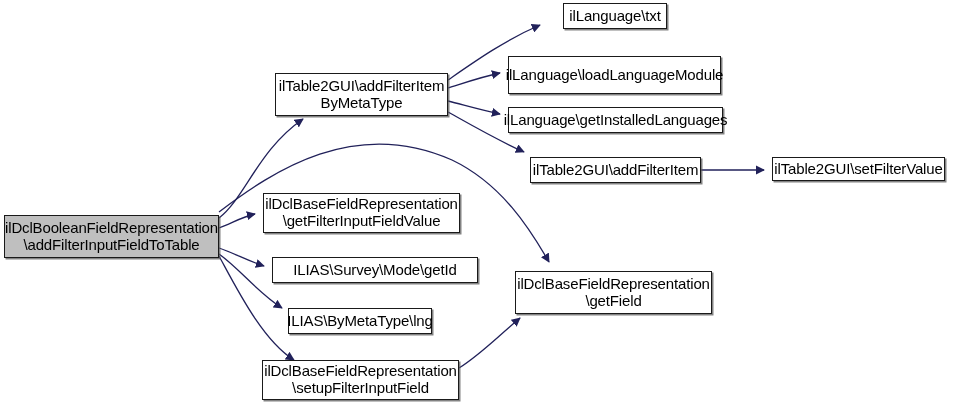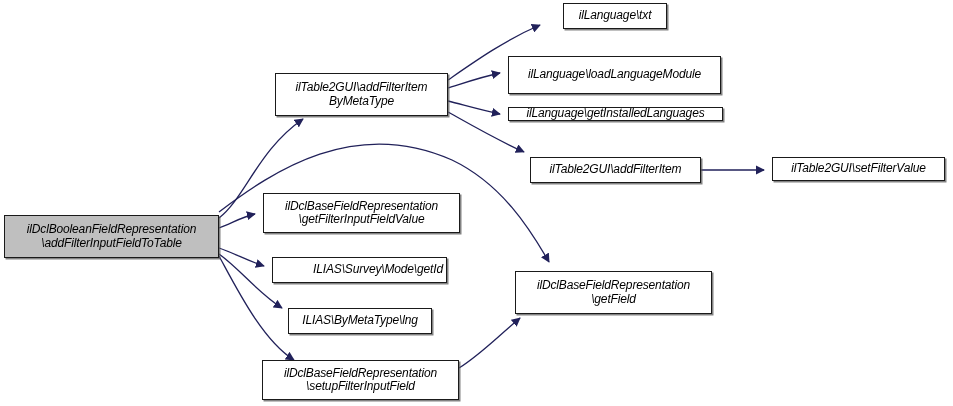--- a/index.html
+++ b/index.html
@@ -26,25 +26,24 @@
     position: absolute;
     box-sizing: border-box;
     border: 1px solid #1a1a1a;
     background: #ffffff;
     color: #000000;
     display: flex;
     align-items: center;
     justify-content: center;
     text-align: center;
     line-height: 1.12;
-    font-size: 12px;
+    font-size: 15px;
     letter-spacing: -0.15px;
     white-space: pre-line;
     box-shadow: 1.5px 1.5px 0 0 rgba(90,90,90,0.75);
-    font-style: italic;
   }
   .node.root {
     background: #bfbfbf;
     border: 1px solid #1a1a1a;
   }
   .node-label {
     display: block;
     padding: 0 3px;
   }
 </style>
@@ -73,25 +72,25 @@
         <path d="M 459,368 C 481,354 496,338 520,318" fill="none" stroke="#21215a" stroke-width="1.3" marker-end="url(#arrow)"></path>
       </g>
   </svg>
   <div id="node-layer">
       <div class="node root" style="left: 4px; top: 215px; width: 215px; height: 43px;"><span class="node-label">ilDclBooleanFieldRepresentation
 \addFilterInputFieldToTable</span></div>
       <div class="node" style="left: 275px; top: 73px; width: 173px; height: 43px;"><span class="node-label">ilTable2GUI\addFilterItem
 ByMetaType</span></div>
       <div class="node" style="left: 563px; top: 3px; width: 104px; height: 26px;"><span class="node-label">ilLanguage\txt</span></div>
       <div class="node" style="left: 508px; top: 56px; width: 213px; height: 38px;"><span class="node-label">ilLanguage\loadLanguageModule</span></div>
-      <div class="node" style="left: 508px; top: 107px; width: 215px; height: 14px;"><span class="node-label">ilLanguage\getInstalledLanguages</span></div>
+      <div class="node" style="left: 508px; top: 107px; width: 215px; height: 26px;"><span class="node-label">ilLanguage\getInstalledLanguages</span></div>
       <div class="node" style="left: 530px; top: 157px; width: 171px; height: 26px;"><span class="node-label">ilTable2GUI\addFilterItem</span></div>
       <div class="node" style="left: 772px; top: 157px; width: 173px; height: 24px;"><span class="node-label">ilTable2GUI\setFilterValue</span></div>
       <div class="node" style="left: 263px; top: 193px; width: 197px; height: 40px;"><span class="node-label">ilDclBaseFieldRepresentation
 \getFilterInputFieldValue</span></div>
-      <div class="node" style="left: 272px; top: 257px; width: 175px; height: 26px; justify-content: flex-end;"><span class="node-label">ILIAS\Survey\Mode\getId</span></div>
+      <div class="node" style="left: 272px; top: 257px; width: 206px; height: 26px;"><span class="node-label">ILIAS\Survey\Mode\getId</span></div>
       <div class="node" style="left: 288px; top: 308px; width: 144px; height: 26px;"><span class="node-label">ILIAS\ByMetaType\lng</span></div>
       <div class="node" style="left: 262px; top: 360px; width: 197px; height: 40px;"><span class="node-label">ilDclBaseFieldRepresentation
 \setupFilterInputField</span></div>
       <div class="node" style="left: 515px; top: 271px; width: 197px; height: 43px;"><span class="node-label">ilDclBaseFieldRepresentation
 \getField</span></div>
     </div>
 </div>
 
 </body></html>

